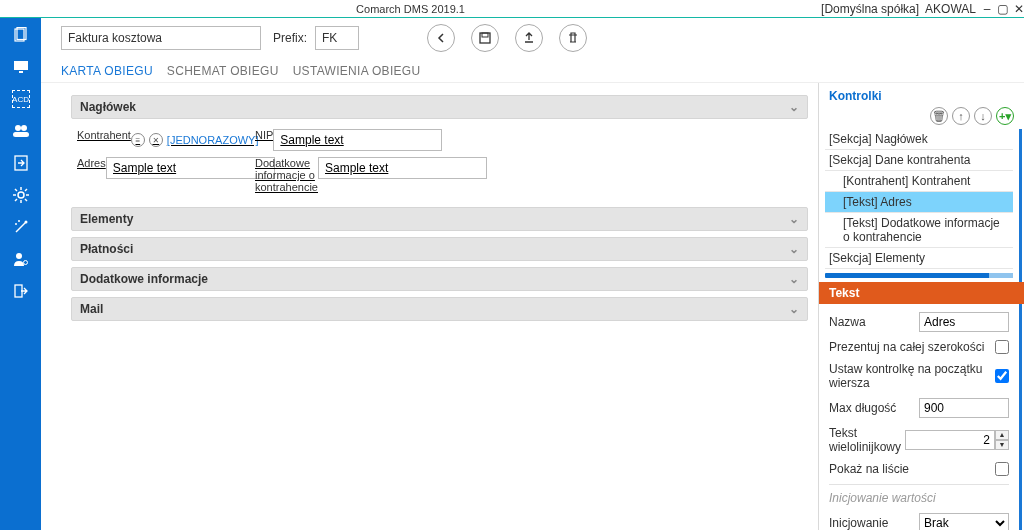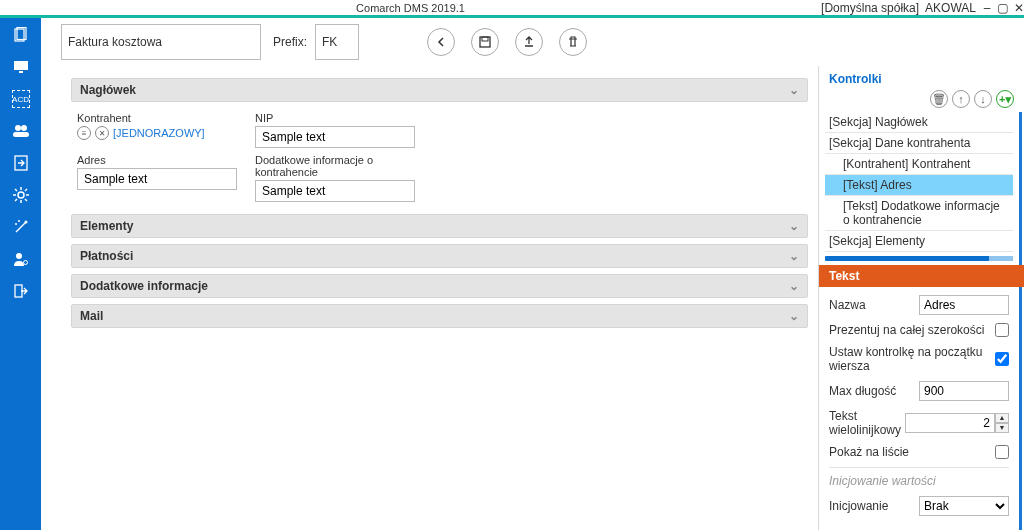--- a/index.html
+++ b/index.html
@@ -1,50 +1,50 @@
 <!DOCTYPE html>
 <html><head>
 <meta charset="utf-8">
 <style>
   * { box-sizing: border-box; margin: 0; padding: 0; font-family: "Segoe UI", Tahoma, sans-serif; font-size: 12px; }
   body { width: 1024px; height: 530px; background: #fff; overflow: hidden; }
 
-  .titlebar { height: 18px; display: flex; align-items: center; border-bottom: 3px solid #14b8a6; }
+  .titlebar { height: 18px; display: flex; align-items: center; border-bottom: 1px solid #14b8a6; }
   .titlebar .tcenter { flex: 1; text-align: center; color: #333; font-size: 11px; }
   .titlebar .tright { display: flex; align-items: center; gap: 6px; color: #333; font-size: 11px; }
   .winbtn { width: 10px; height: 10px; display: inline-flex; align-items: center; justify-content: center; cursor: pointer; }
 
   .body-wrap { display: flex; height: calc(530px - 18px); }
   .sidebar { width: 41px; background: #0b6fd0; display: flex; flex-direction: column; align-items: center; padding-top: 8px; gap: 14px; }
   .sidebar .sicon { width: 18px; height: 18px; color: #fff; display: flex; align-items: center; justify-content: center; cursor: pointer; }
 
   .main { flex: 1; display: flex; flex-direction: column; }
 
   .toolbar { display: flex; align-items: center; padding: 6px 10px 6px 20px; gap: 8px; }
-  .tinput { height: 36px; border: 1px solid #bbb; padding: 0 6px; font-size: 12px; color: #333; }
+  .tinput { height: 24px; border: 1px solid #bbb; padding: 0 6px; font-size: 12px; color: #333; }
   .tinput.name { width: 200px; }
   .tinput.prefix { width: 44px; }
   .prefix-label { font-size: 12px; color: #333; margin-left: 4px; }
   .rbtn { width: 28px; height: 28px; border: 1px solid #aaa; border-radius: 50%; display: flex; align-items: center; justify-content: center; cursor: pointer; margin-left: 8px; color: #333; background: #fff; }
   .rbtn:first-of-type { margin-left: 60px; }
 
   .tabbar { display: flex; gap: 14px; padding: 6px 20px 4px 20px; border-bottom: 1px solid #eee; }
   .tab { font-size: 12px; color: #747474; cursor: pointer; letter-spacing: 0.3px; }
   .tab.active { color: #1a78d6; }
 
   .content-row { display: flex; flex: 1; min-height: 0; }
   .form-area { flex: 1; padding: 6px 10px 10px 10px; overflow: auto; margin-left: 20px; }
   .right-panel { width: 206px; border-left: 1px solid #d9d9d9; display: flex; flex-direction: column; overflow: hidden; }
 
   .section-header { background: #e4e4e4; border: 1px solid #d5d5d5; border-radius: 2px; height: 24px; display: flex; align-items: center; justify-content: space-between; padding: 0 8px; margin-top: 6px; cursor: pointer; font-weight: bold; color: #333; }
   .chev { color: #888; }
 
   .section-body { padding: 10px 6px 6px 6px; display: grid; grid-template-columns: 160px 160px; gap: 6px 18px; }
   .flabel { font-size: 11px; color: #333; margin-bottom: 2px; }
-  .fcell { display: flex; flex-direction: column; }
+  .fcell { display: flex; flex-direction: row; text-decoration: underline; }
   .finput { height: 22px; border: 1px solid #bbb; padding: 0 6px; font-size: 12px; }
   .kontrahent-ctl { display: flex; align-items: center; gap: 4px; }
   .kontrahent-ctl .kc-btn { width: 14px; height: 14px; border: 1px solid #888; border-radius: 50%; display: inline-flex; align-items: center; justify-content: center; font-size: 8px; color: #555; cursor: pointer; }
   .kontrahent-ctl .kc-link { color: #1a78d6; font-size: 11px; cursor: pointer; }
 
   .rp-title { color: #0b6fd0; font-weight: 600; padding: 6px 10px 2px 10px; font-size: 12px; }
   .rp-toolbar { display: flex; justify-content: flex-end; gap: 4px; padding: 2px 10px 4px 10px; }
   .rp-toolbar .rpbtn { width: 18px; height: 18px; border: 1px solid #999; border-radius: 50%; display: flex; align-items: center; justify-content: center; cursor: pointer; font-size: 11px; color: #555; background: #fff; }
   .rp-toolbar .rpbtn.add { border-color: #2aa32a; color: #2aa32a; font-weight: bold; }
 
@@ -171,20 +171,25 @@
             <path d="M7 2 L7 9 M4 5 L7 2 L10 5 M3 11 L11 11" fill="none" stroke="#333" stroke-width="1.3"></path>
           </svg>
         </div>
       <div class="rbtn">
           <svg width="14" height="14" viewBox="0 0 14 14">
             <path d="M3 4 L11 4 M5 4 L5 11 M9 4 L9 11 M4 11 L10 11 M5 4 L5 2 L9 2 L9 4" fill="none" stroke="#333" stroke-width="1.2"></path>
           </svg>
         </div>
     </div>
 
+    <div class="tabbar">
+      <div class="tab active">KARTA OBIEGU</div>
+      <div class="tab">SCHEMAT OBIEGU</div>
+      <div class="tab">USTAWIENIA OBIEGU</div>
+    </div>
 
     <div class="content-row">
 
       <div class="form-area">
         <div class="section-header">
           <span>Nagłówek</span>
           <span class="chev">⌄</span>
         </div>
 
         <div class="section-body">

